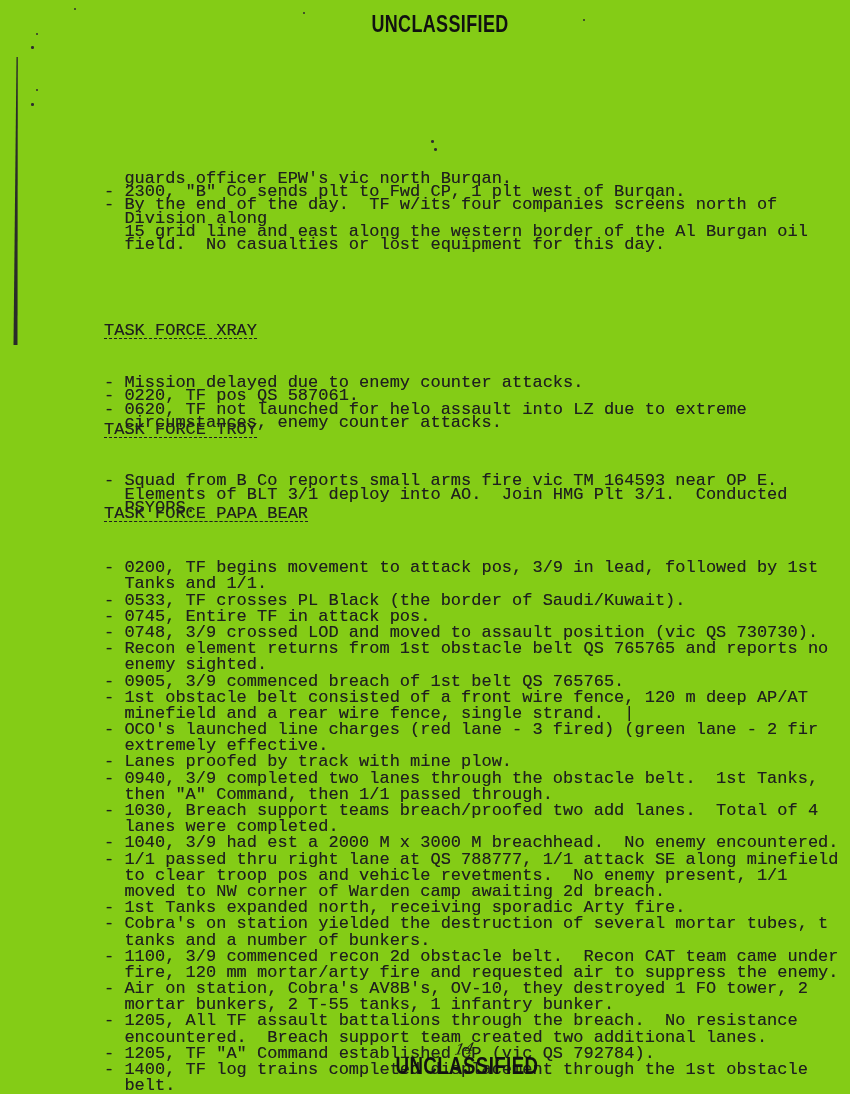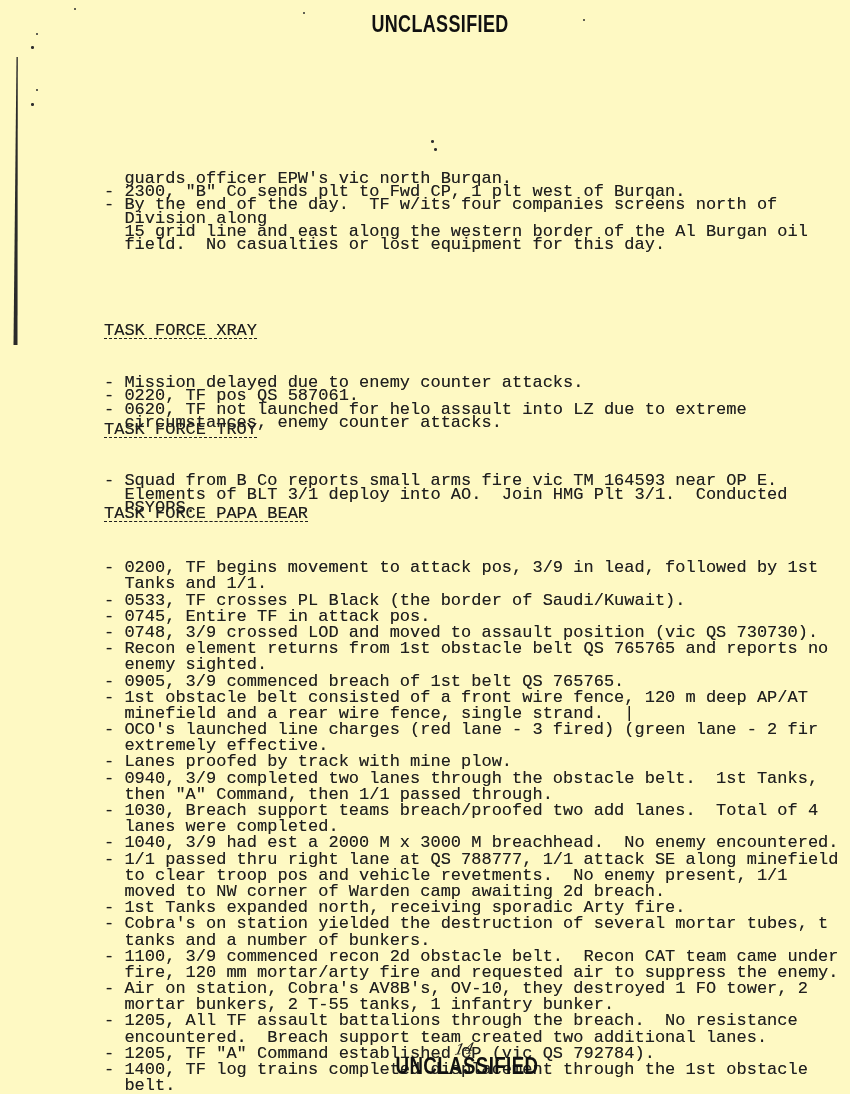--- a/index.html
+++ b/index.html
@@ -1,20 +1,20 @@
 <!DOCTYPE html>
 <html><head>
 <meta charset="utf-8">
 <style>
   html, body { margin: 0; padding: 0; background: #ffffff; }
   .page {
     position: relative;
     width: 850px;
     height: 1094px;
-    background: #fef9c3;
+    background: #84cc16;
     overflow: hidden;
     font-family: "Liberation Mono", monospace;
     color: #1f1f1f;
   }
   
   .classification {
     position: absolute;
     font-family: "Liberation Sans", sans-serif;
     font-weight: bold;
     color: #111;

